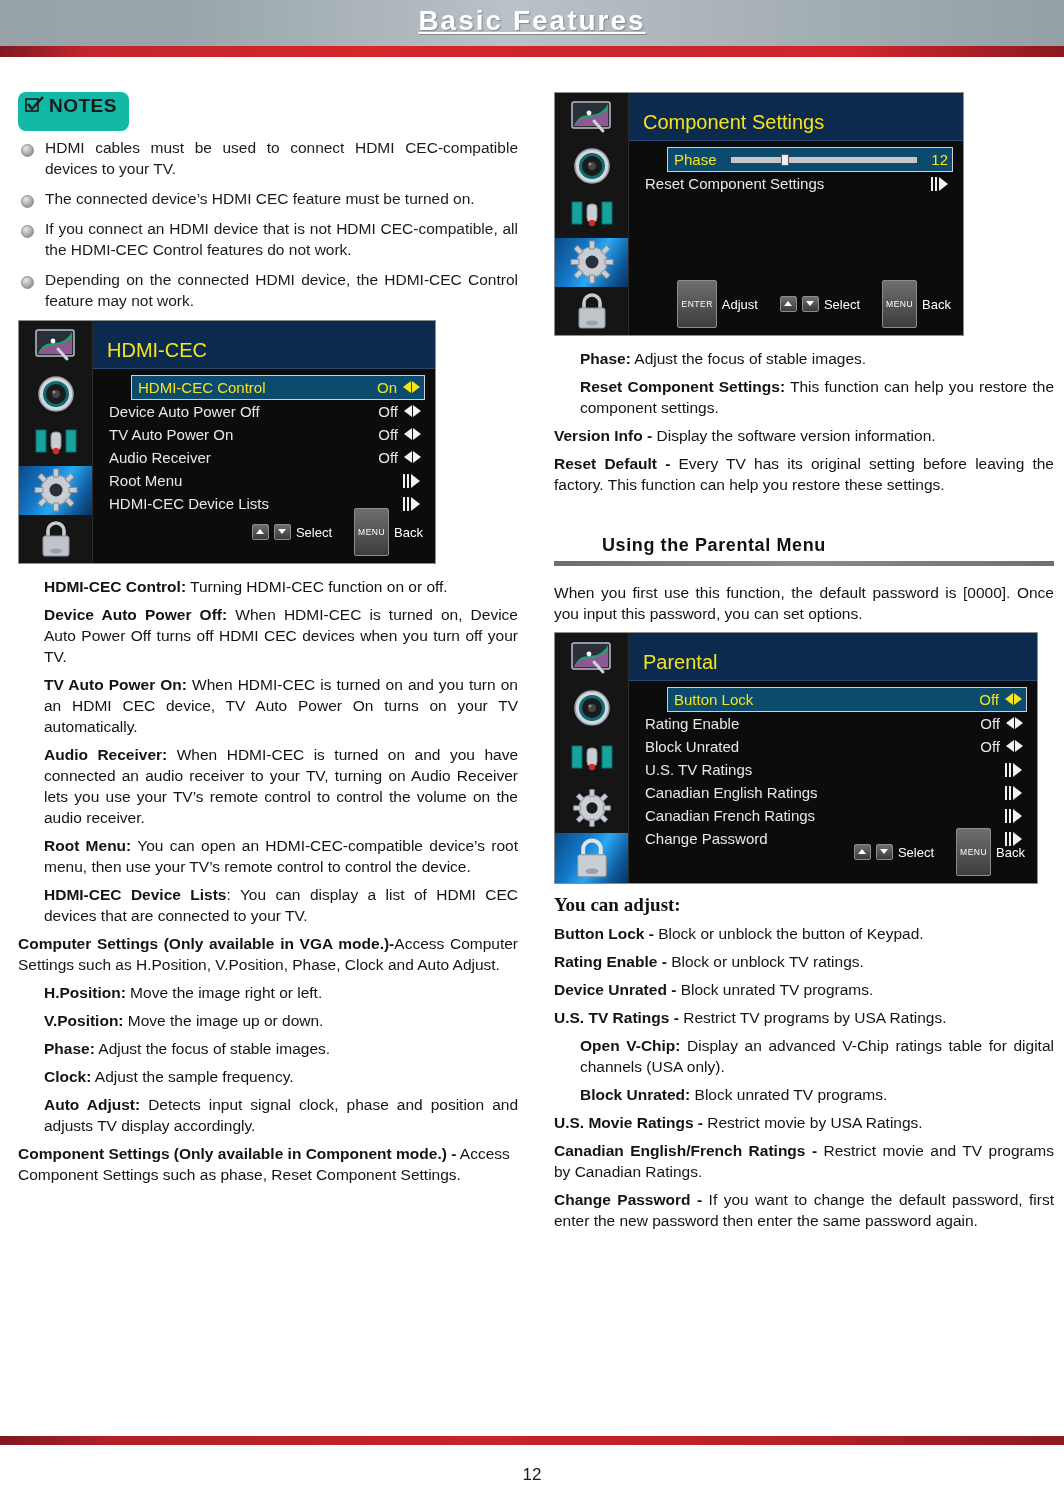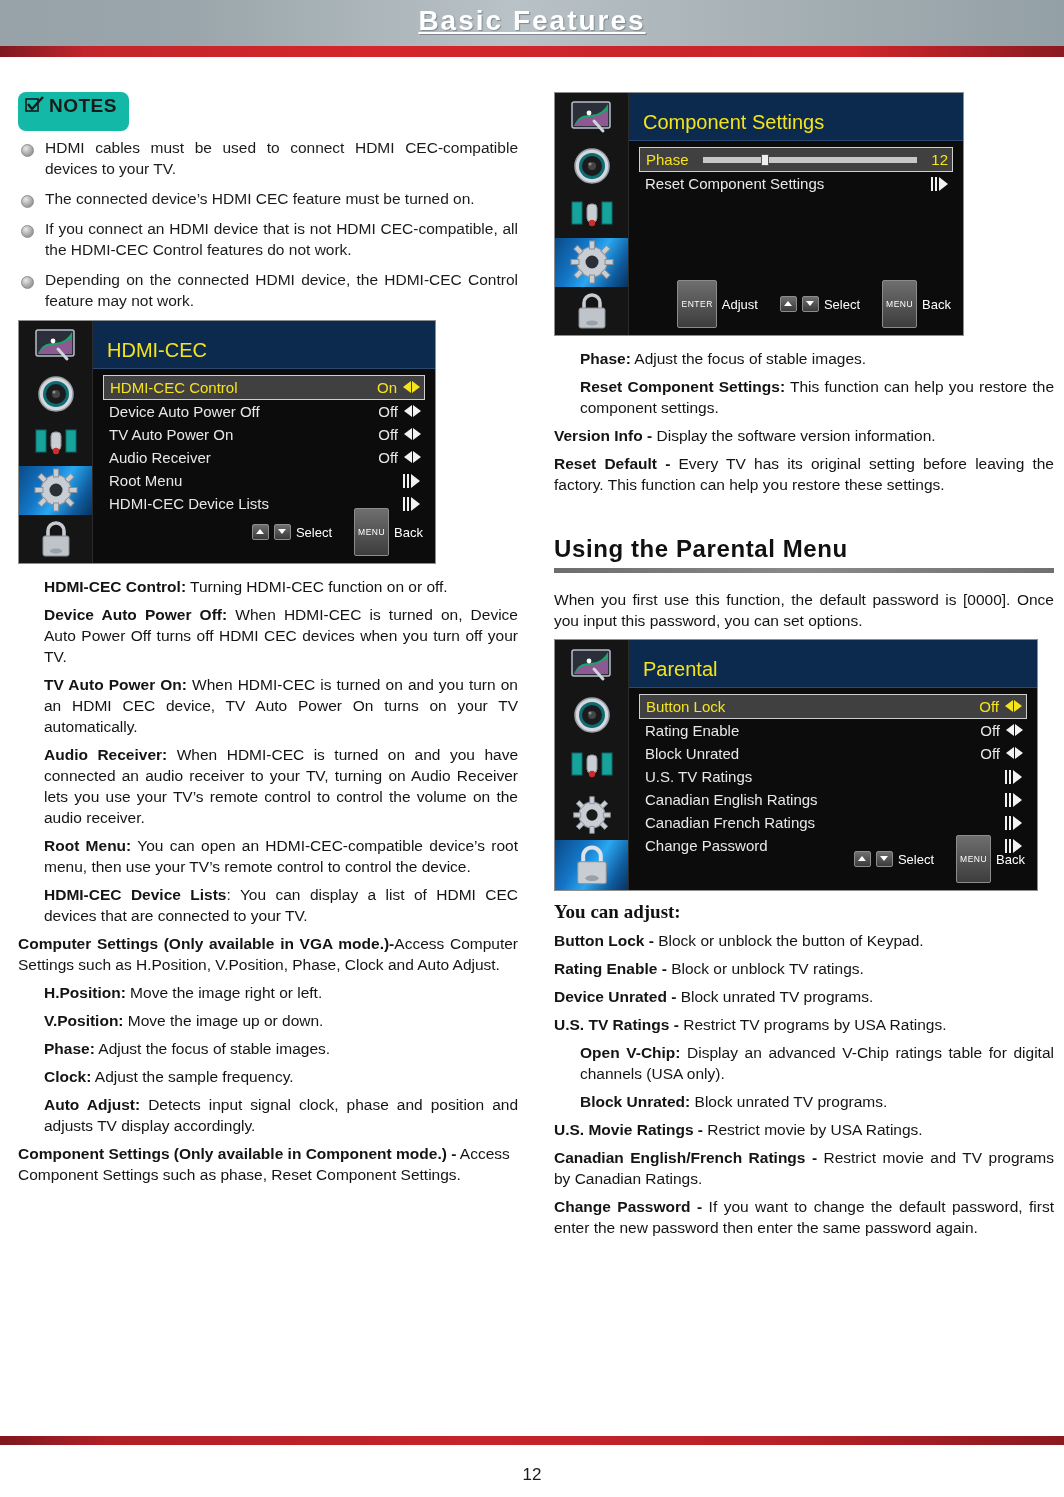--- a/index.html
+++ b/index.html
@@ -71,21 +71,21 @@
   .osd-title{
     background:#0b2a4e;color:#f5e31c;font-size:20px;padding:18px 0 6px 14px;
     border-bottom:1px solid #2a4a72;
   }
   .osd-rows{padding:6px 10px 0 10px;}
   .osd-row{
     display:flex;align-items:center;height:23px;color:#e8e8e8;font-size:15px;
     padding:0 4px 0 6px;box-sizing:border-box;
   }
   .osd-row.sel{
-    border:1px solid #cfcfcf;color:#f5e31c;background:#404040;height:25px;
+    border:1px solid #cfcfcf;color:#f5e31c;background:#0c4a6e;height:25px;margin-left:28px;
   }
   .osd-row .rlabel{flex:1;white-space:nowrap;}
   .osd-row .rvalue{margin-right:6px;white-space:nowrap;}
   .osd-row.sel .rvalue{color:#f5e31c;}
 
   
   .lr-arrow{display:inline-block;width:17px;height:13px;position:relative;vertical-align:middle;}
   .lr-arrow i{position:absolute;top:0;width:0;height:0;border-top:6.5px solid transparent;border-bottom:6.5px solid transparent;}
   .lr-arrow i.l{left:0;border-right:8px solid #f2f2f2;}
   .lr-arrow i.r{right:0;border-left:8px solid #f2f2f2;}
@@ -129,21 +129,21 @@
     margin:0 0 7px 0;font-size:15.5px;line-height:21px;color:#141414;
     text-align:justify;text-justify:inter-word;
   }
   p.para.indent{padding-left:26px;}
   p.para b{font-weight:bold;}
   p.last-left{text-align:left;}
 
   
   .sec-head{margin:40px 0 0 0;}
   .sec-head .h{
-    font-size:24px;font-weight:bold;color:#111;letter-spacing:.6px;
+    font-size:18px;font-weight:bold;color:#111;letter-spacing:.6px;margin-left:48px;
   }
   .sec-rule{
     height:5px;width:100%;margin-top:5px;
     background:linear-gradient(90deg,#6d6d6d 0%,#8a8a8a 50%,#707070 100%);
   }
   .you-adjust{
     font-family:"Liberation Serif", serif;font-weight:bold;font-size:19px;
     color:#111;margin:10px 0 7px 0;
   }
 

